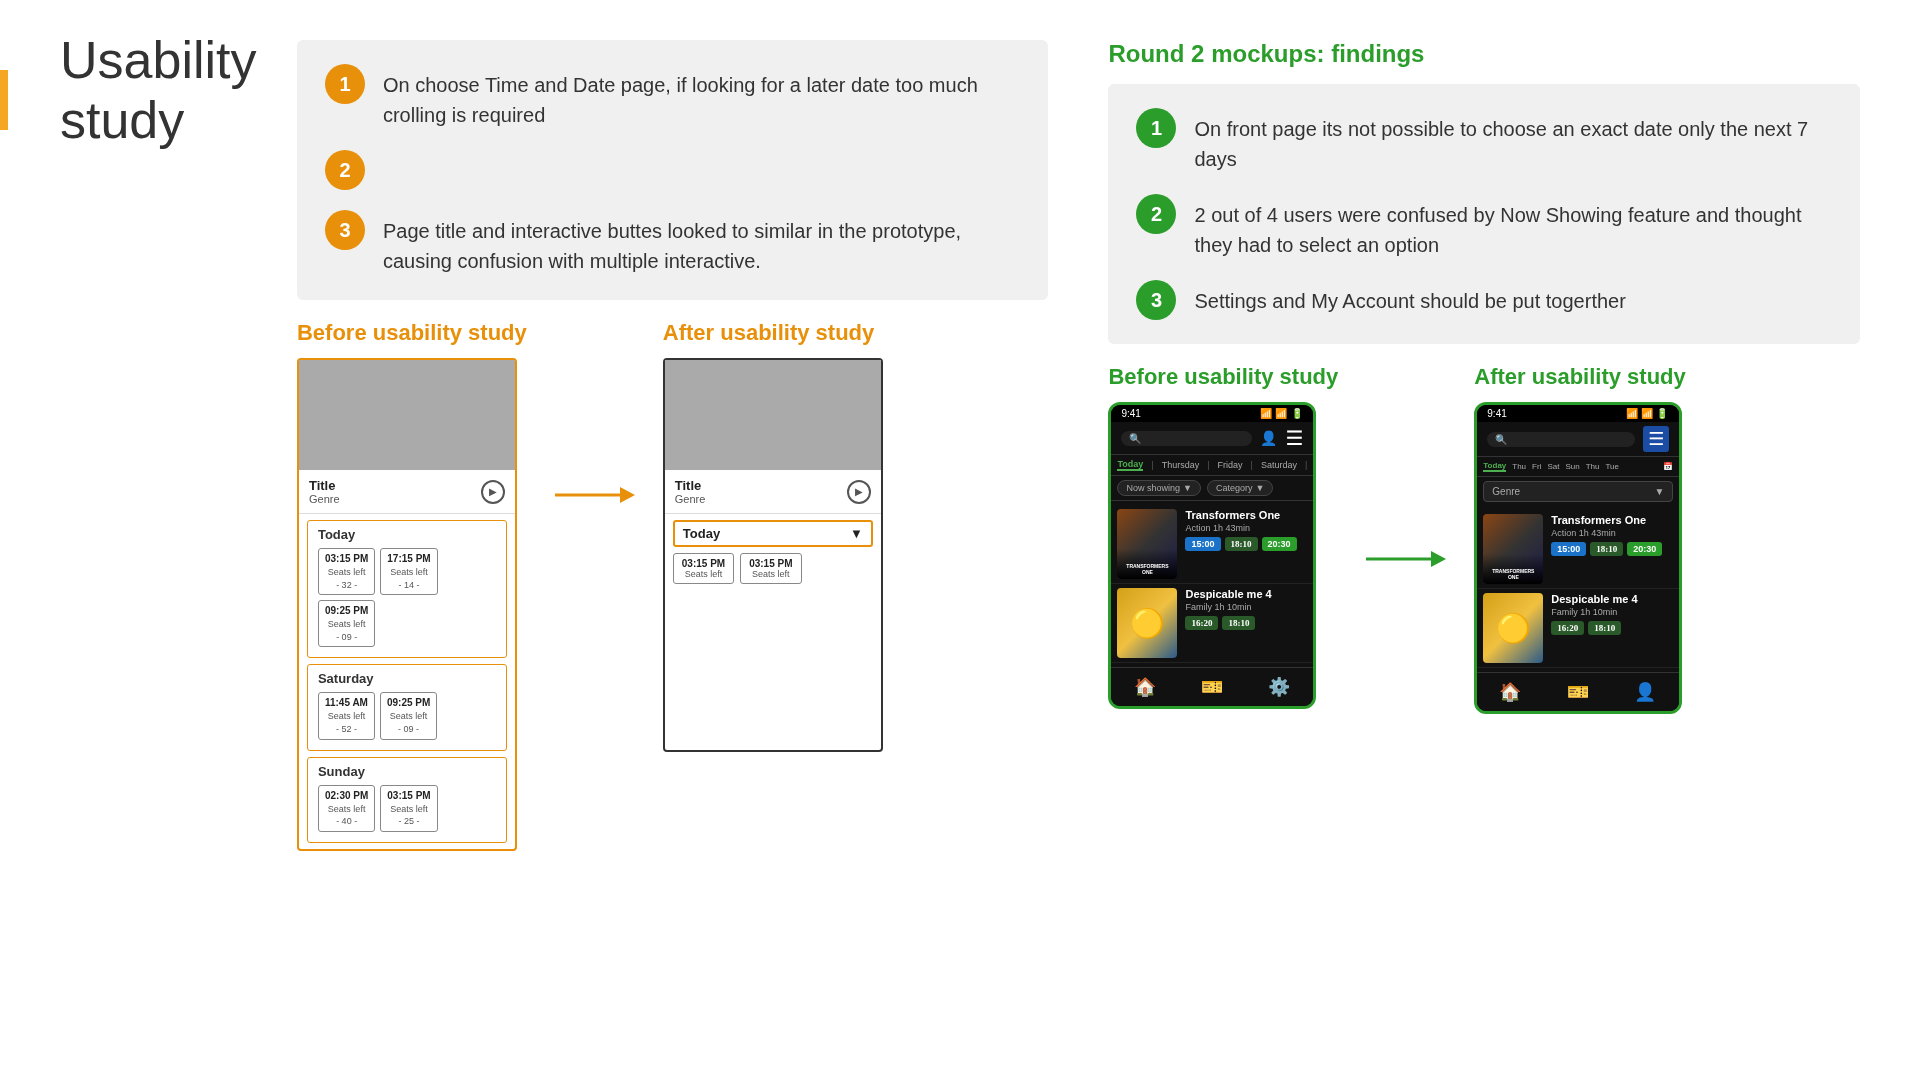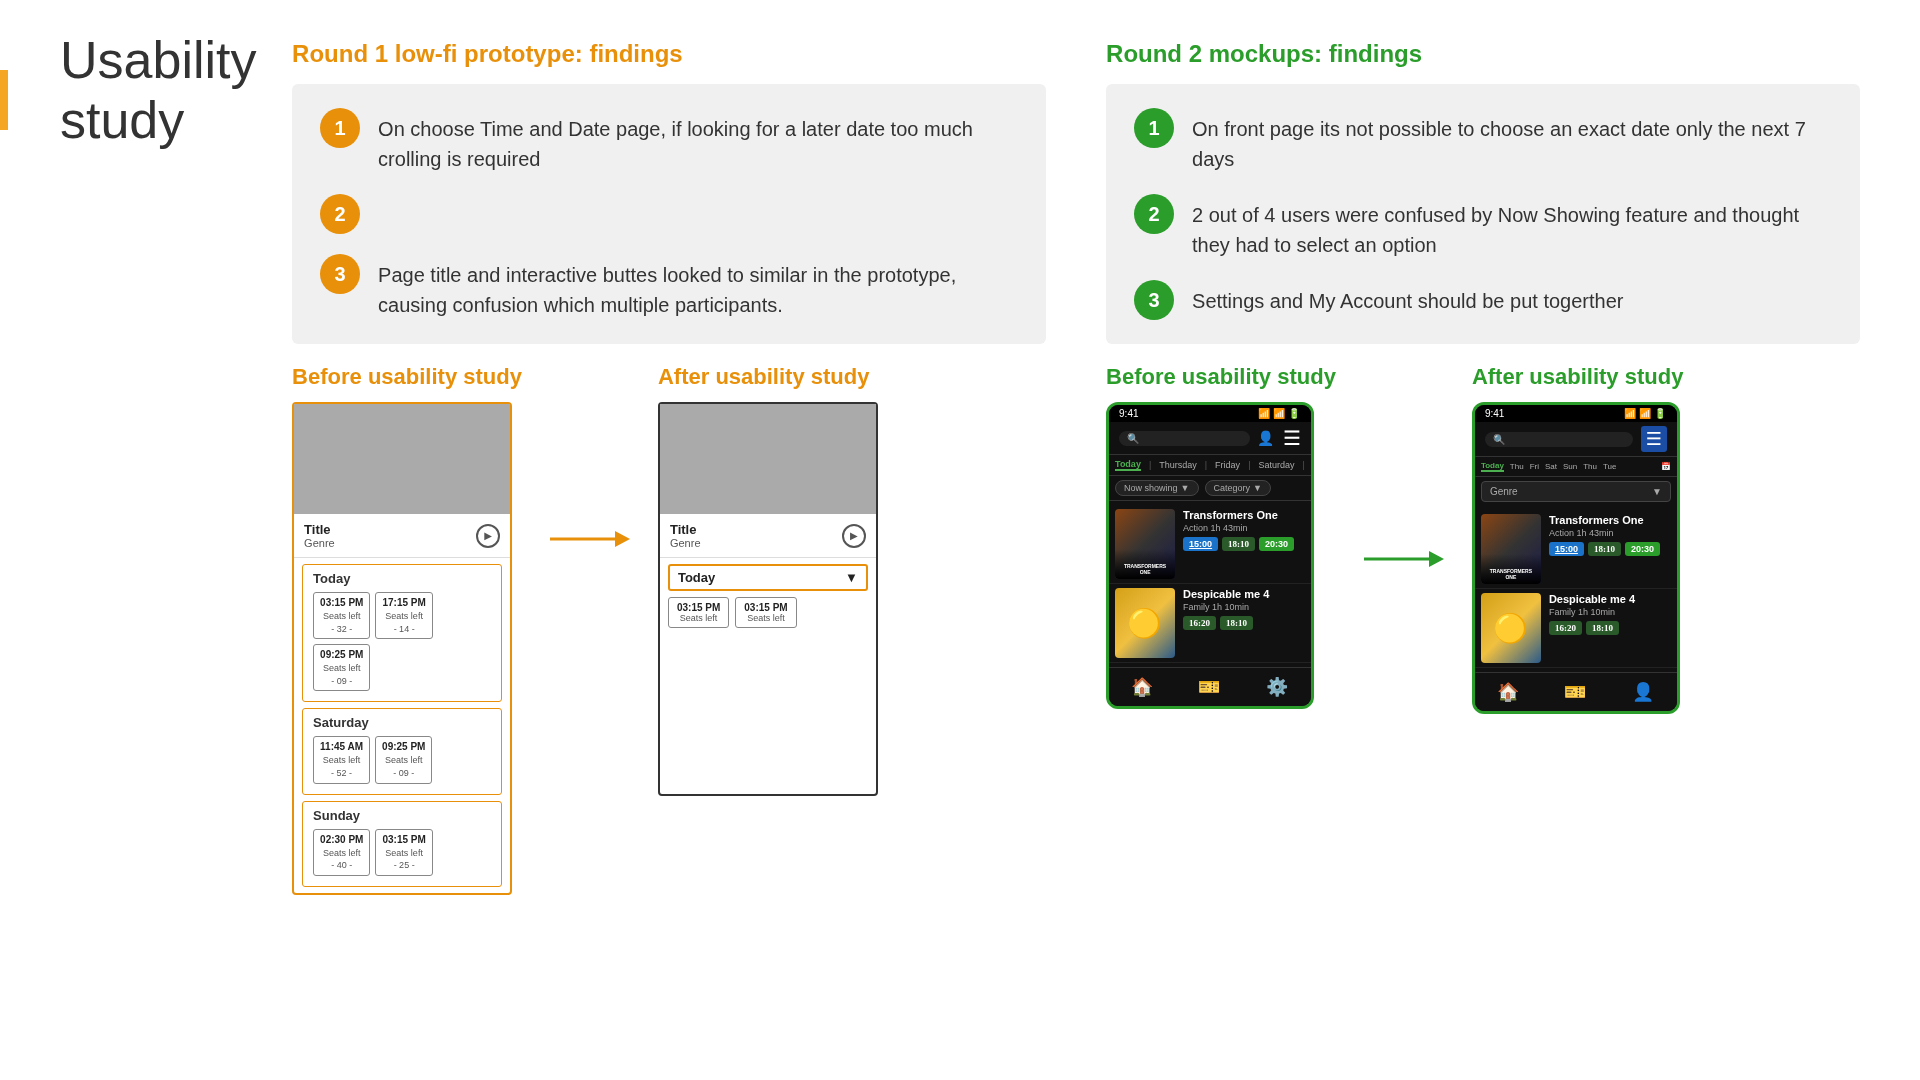--- a/index.html
+++ b/index.html
@@ -276,21 +276,21 @@
     .phone-movie-title { color: white; font-size: 11px; font-weight: 700; }
     .phone-movie-meta { color: #aaa; font-size: 9px; margin: 2px 0; }
     .phone-showtime-row { display: flex; gap: 4px; flex-wrap: wrap; margin-top: 4px; }
     .phone-showtime {
       padding: 2px 6px;
       border-radius: 3px;
       font-size: 9px;
       color: white;
       font-weight: 600;
     }
-    .st-blue { background: #1a73c8; text-decoration: underline; }
+    .st-blue { background: #1a73c8; }
     .st-dark { background: #2a5a2a; font-family: Liberation Serif, serif; }
     .st-green { background: #2a9d2a; }
     .phone-bottom-nav {
       background: #111;
       display: flex;
       justify-content: space-around;
       align-items: center;
       padding: 8px 0;
       border-top: 1px solid #333;
     }
@@ -376,32 +376,31 @@
 
 <div class="page" style="position:relative;">
 
   <div class="orange-bar"></div>
 
   <h1 class="page-title">Usability study</h1>
 
   <div class="grid-layout">
 
     <div class="left-panel">
-      <div class="round-heading orange">Round 1 low-fi prototype: findings</div>
       <div class="findings-box">
         <div class="finding-item">
           <div class="circle-num orange">1</div>
           <div class="finding-text">On choose Time and Date page, if looking for a later date too much crolling is required</div>
         </div>
         <div class="finding-item">
           <div class="circle-num orange">2</div>
         </div>
         <div class="finding-item">
           <div class="circle-num orange">3</div>
-          <div class="finding-text">Page title and interactive buttes looked to similar in the prototype, causing confusion which multiple participants.</div>
+          <div class="finding-text">Page title and interactive buttes looked to similar in the prototype, causing confusion with multiple interactive.</div>
         </div>
       </div>
 
       <div class="ba-row">
 
         <div class="ba-block">
           <div class="ba-label orange">Before usability study</div>
           <div class="wireframe">
             <div class="wf-gray-box"></div>
             <div class="wf-title-area">

